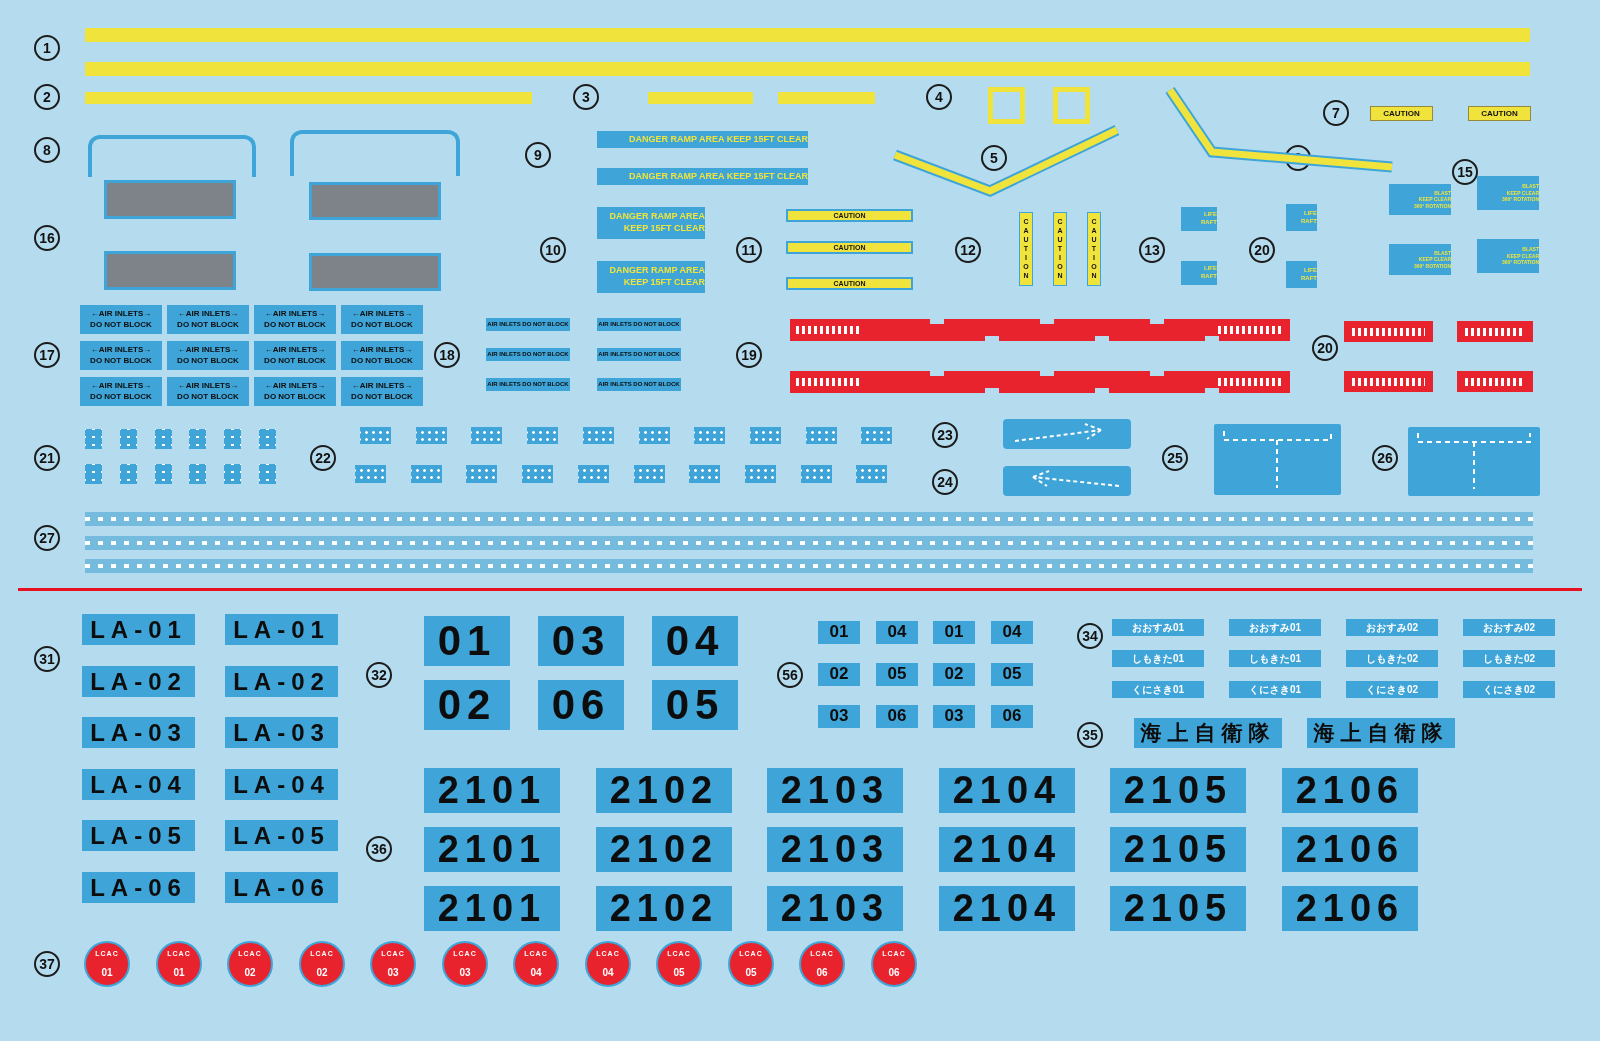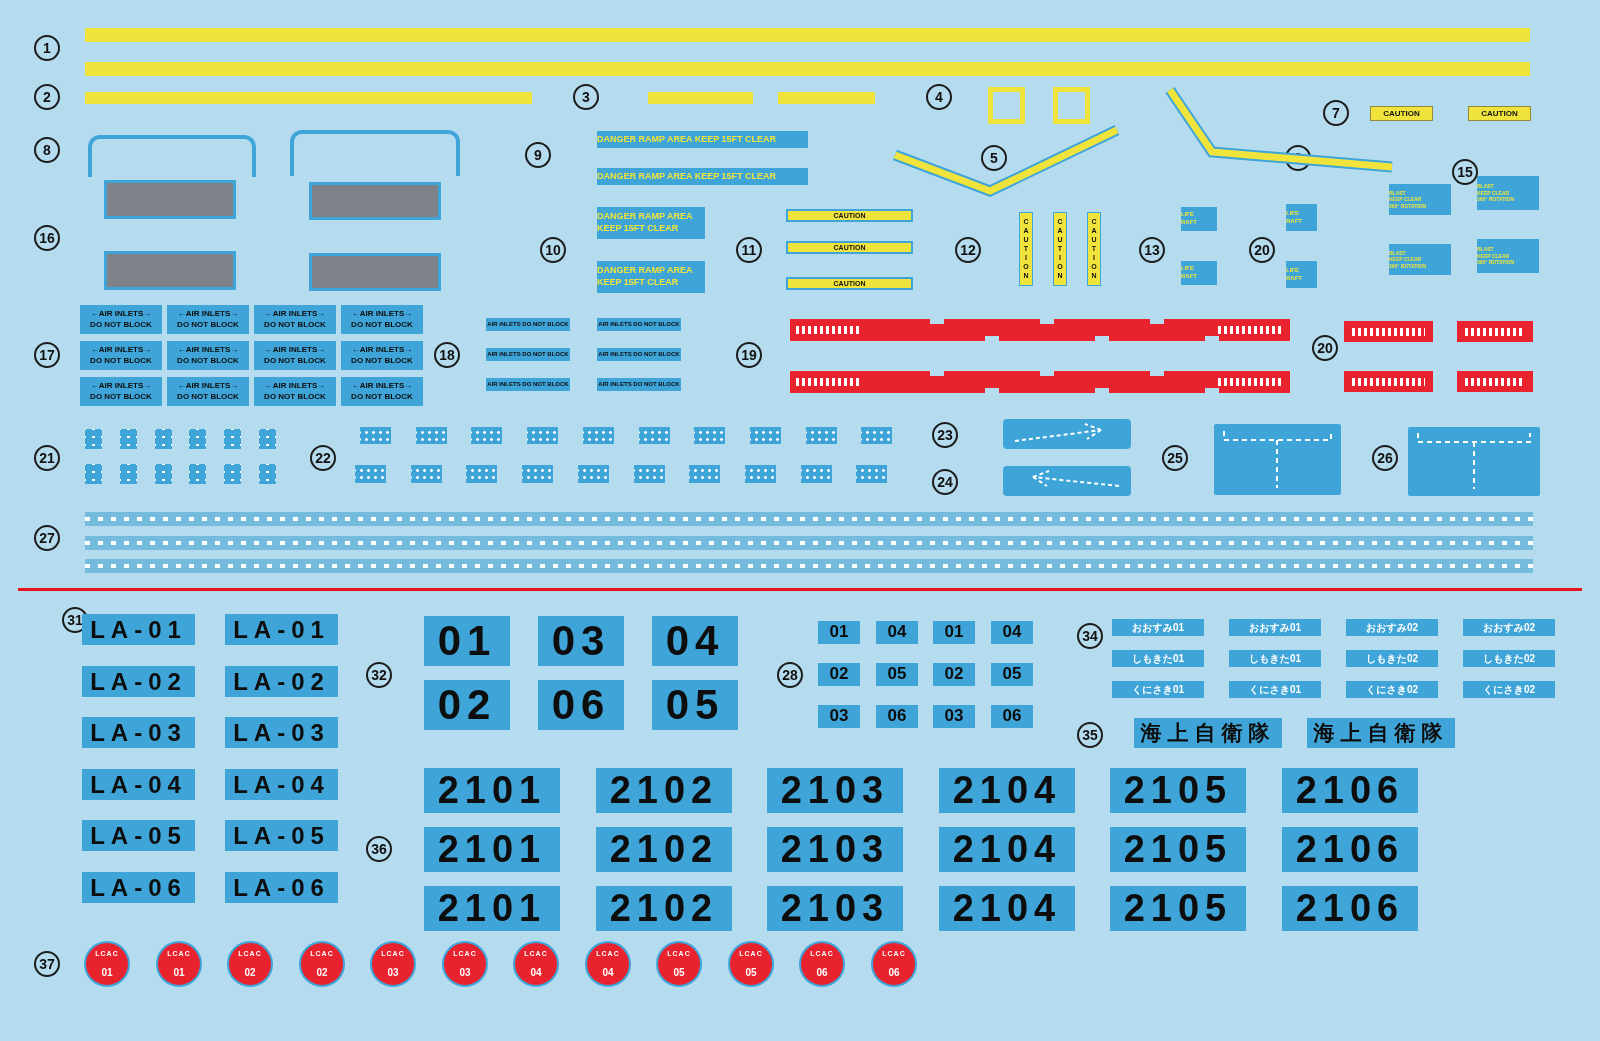--- a/index.html
+++ b/index.html
@@ -11,21 +11,21 @@
             display:flex; align-items:center; justify-content:center;
             font-weight:bold; font-size:14px; color:#111; }
 
   .ybar   { background:var(--yellow); }
   .ysq    { border:5px solid var(--yellow); }
   .cau-tag{ background:var(--yellow); border:1px solid #96893f; color:#111; font-weight:bold;
             display:flex; align-items:center; justify-content:center; }
   .bracket{ border:4px solid var(--blue); border-bottom:none; border-radius:12px 12px 0 0; }
   .gray   { background:var(--gray); border:3px solid var(--blue); }
   .blu-y  { background:var(--blue); color:var(--yellow); font-weight:bold; text-align:center;
-            display:flex; flex-direction:column; align-items:flex-start; justify-content:center; line-height:1.3; }
+            display:flex; flex-direction:column; align-items:flex-end; justify-content:center; line-height:1.3; }
   .ycau   { background:var(--yellow); border:2px solid var(--blue); color:#111; font-weight:bold;
             display:flex; align-items:center; justify-content:center; }
   .vcau   { background:var(--yellow); border:1px solid var(--blue); color:#111; font-weight:bold;
             writing-mode:vertical-rl; text-orientation:upright; line-height:1; letter-spacing:2px;
             display:flex; align-items:center; justify-content:center; }
   .blu-k  { background:var(--blue); color:#0d0d0d; font-weight:bold; text-align:center;
             display:flex; flex-direction:column; align-items:center; justify-content:center; line-height:1.3; }
   .blu-w  { background:var(--blue); color:#ffffff; font-weight:bold; text-align:center;
             display:flex; flex-direction:column; align-items:center; justify-content:center; }
   .big    { letter-spacing:6px; }
@@ -130,28 +130,28 @@
     </div>
     <div class="marker" style="left: 1162px; top: 445px; width: 26px; height: 26px;">
       <div>25</div>
     </div>
     <div class="marker" style="left: 1372px; top: 445px; width: 26px; height: 26px;">
       <div>26</div>
     </div>
     <div class="marker" style="left: 34px; top: 525px; width: 26px; height: 26px;">
       <div>27</div>
     </div>
-    <div class="marker" style="left: 34px; top: 607px; width: 26px; height: 26px; margin-left: 28px;">
+    <div class="marker" style="left: 34px; top: 646px; width: 26px; height: 26px;">
       <div>31</div>
     </div>
     <div class="marker" style="left: 366px; top: 662px; width: 26px; height: 26px;">
       <div>32</div>
     </div>
     <div class="marker" style="left: 777px; top: 662px; width: 26px; height: 26px;">
-      <div>28</div>
+      <div>56</div>
     </div>
     <div class="marker" style="left: 1077px; top: 623px; width: 26px; height: 26px;">
       <div>34</div>
     </div>
     <div class="marker" style="left: 1077px; top: 722px; width: 26px; height: 26px;">
       <div>35</div>
     </div>
     <div class="marker" style="left: 366px; top: 836px; width: 26px; height: 26px;">
       <div>36</div>
     </div>

